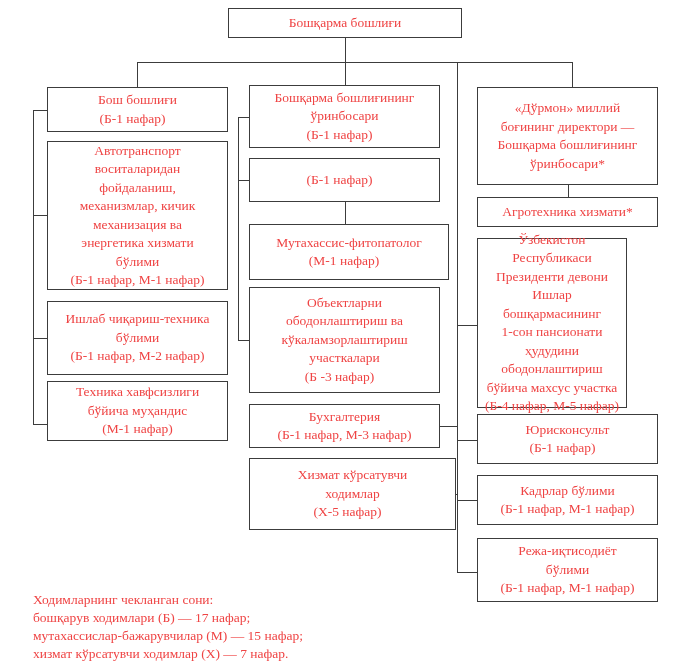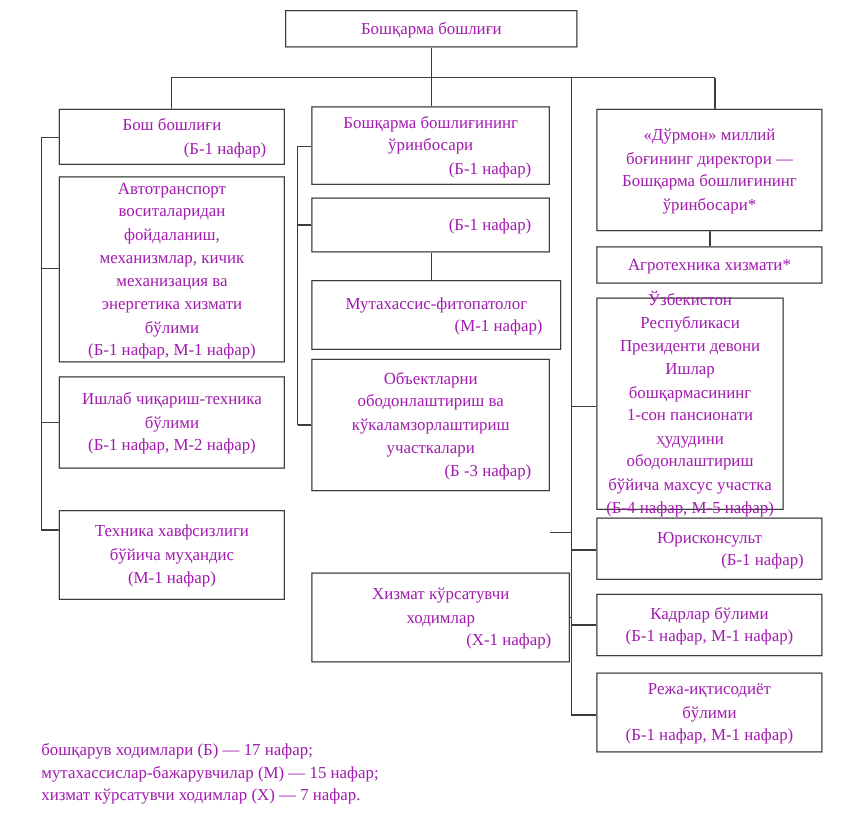--- a/index.html
+++ b/index.html
@@ -6,21 +6,21 @@
     margin: 0;
     padding: 0;
     background: #ffffff;
   }
   #canvas {
     position: relative;
     width: 680px;
     height: 671px;
     background: #ffffff;
     font-family: "Liberation Serif", "DejaVu Serif", serif;
-    color: #a21caf;
+    color: #ef4444;
     overflow: hidden;
   }
   #connectors {
     position: absolute;
     left: 0;
     top: 0;
   }
   #connectors line {
     stroke: #3c3c3c;
     stroke-width: 1;
@@ -35,21 +35,20 @@
     justify-content: center;
     font-size: 13.5px;
     line-height: 18.5px;
     text-align: center;
     padding: 1px 4px;
   }
   .node .t {
     white-space: pre-line;
   }
   .node .s.right {
-    text-align: right;
     padding-right: 10px;
   }
   .node .s.center {
     text-align: center;
   }
   #legend {
     position: absolute;
     left: 33px;
     top: 591px;
     font-size: 13.5px;
@@ -106,21 +105,21 @@
 бўлими</div>
     <div class="s center">(Б-1 нафар, М-1 нафар)</div>
   </div>
 
   <div class="node" style="left:47px;top:301px;width:181px;height:74px">
     <div class="t">Ишлаб чиқариш-техника
 бўлими</div>
     <div class="s center">(Б-1 нафар, М-2 нафар)</div>
   </div>
 
-  <div class="node" style="left:47px;top:408px;width:181px;height:72px">
+  <div class="node" style="left:47px;top:381px;width:181px;height:60px">
     <div class="t">Техника хавфсизлиги
 бўйича муҳандис</div>
     <div class="s center">(М-1 нафар)</div>
   </div>
 
   <div class="node" style="left:249px;top:85px;width:191px;height:63px">
     <div class="t">Бошқарма бошлиғининг
 ўринбосари</div>
     <div class="s right">(Б-1 нафар)</div>
   </div>
@@ -135,25 +134,29 @@
   </div>
 
   <div class="node" style="left:249px;top:287px;width:191px;height:106px">
     <div class="t">Объектларни
 ободонлаштириш ва
 кўкаламзорлаштириш
 участкалари</div>
     <div class="s right">(Б -3 нафар)</div>
   </div>
 
+  <div class="node" style="left:249px;top:404px;width:191px;height:44px">
+    <div class="t">Бухгалтерия</div>
+    <div class="s center">(Б-1 нафар, М-3 нафар)</div>
+  </div>
 
   <div class="node" style="left:249px;top:458px;width:207px;height:72px">
     <div class="t">Хизмат кўрсатувчи
 ходимлар</div>
-    <div class="s right">(Х-1 нафар)</div>
+    <div class="s right">(Х-5 нафар)</div>
   </div>
 
   <div class="node" style="left:477px;top:87px;width:181px;height:98px">
     <div class="t">«Дўрмон» миллий
 боғининг директори —
 Бошқарма бошлиғининг
 ўринбосари*</div>
   </div>
 
   <div class="node" style="left:477px;top:197px;width:181px;height:30px">
@@ -182,18 +185,19 @@
     <div class="s center">(Б-1 нафар, М-1 нафар)</div>
   </div>
 
   <div class="node" style="left:477px;top:538px;width:181px;height:64px">
     <div class="t">Режа-иқтисодиёт
 бўлими</div>
     <div class="s center">(Б-1 нафар, М-1 нафар)</div>
   </div>
 
   <div id="legend">
+    <div>Ходимларнинг чекланган сони:</div>
     <div>бошқарув ходимлари (Б) — 17 нафар;</div>
     <div>мутахассислар-бажарувчилар (М) — 15 нафар;</div>
     <div>хизмат кўрсатувчи ходимлар (Х) — 7 нафар.</div>
   </div>
 
 </div>
 
 </body></html>

